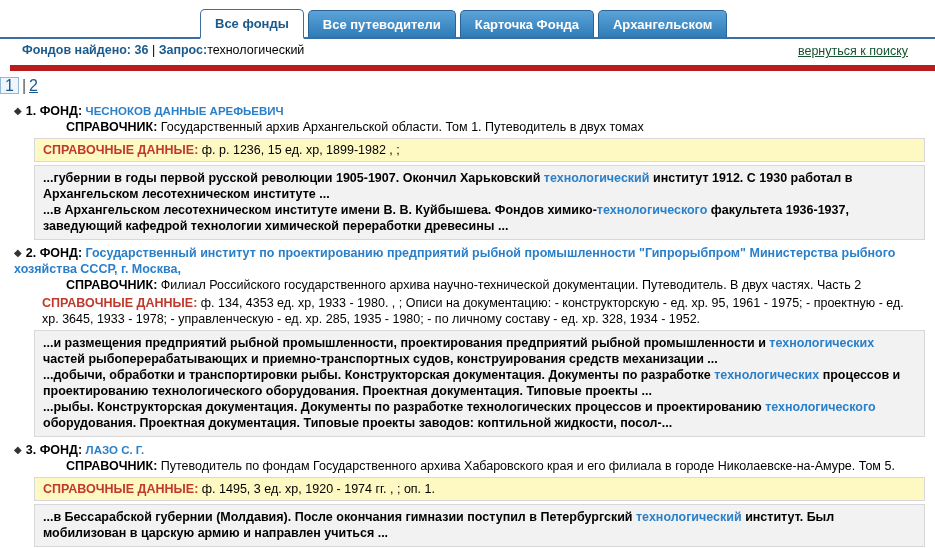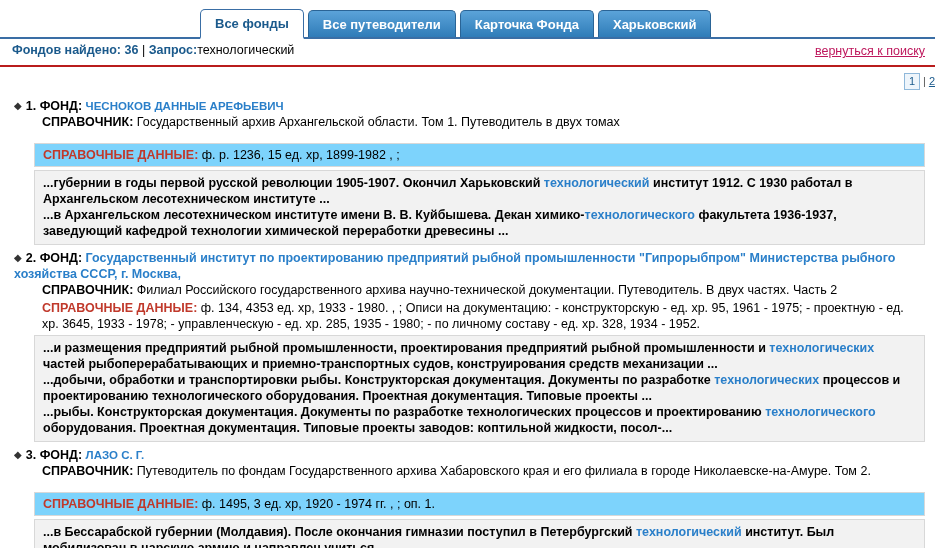--- a/index.html
+++ b/index.html
@@ -59,41 +59,42 @@
     position: relative;
     top: 2px;
     padding-bottom: 6px;
   }
 
   
   .infobar {
     position: relative;
     height: 22px;
     padding: 4px 8px 0 12px;
-    border-bottom: 2px solid #b91c1c;
-    font-size: 12.5px;
+    border-bottom: 6px solid #b91c1c;
+    font-size: 12.5px;
+    margin-left: 10px;
   }
   .infobar b { color: #1b5a8c; }
   .infobar .q-label { color: #1b5a8c; font-weight: bold; }
   .infobar .q-value { color: #000; }
   .back-link {
     position: absolute;
-    right: 10px;
+    right: 27px;
     top: 5px;
-    color: #be185d;
+    color: #14532d;
     text-decoration: underline;
     font-size: 12.5px;
     cursor: pointer;
   }
 
   
   .pager {
-    text-align: right;
+    text-align: left;
     padding: 6px 0 4px 0;
-    font-size: 11px;
+    font-size: 16px;
   }
   .pager .pg-current {
     border: 1px solid #8fb8da;
     background: #eef5fb;
     color: #1b5a8c;
     padding: 0 4px;
     display: inline-block;
     line-height: 15px;
   }
   .pager .pg-sep { color: #555; padding: 0 3px; }
@@ -129,26 +130,26 @@
     font-weight: bold;
     text-decoration: none;
     cursor: pointer;
   }
   .fond-name.small-caps { font-size: 11.5px; }
   .guide-line {
     font-size: 12.5px;
     line-height: 16px;
     padding-left: 28px;
   }
-  .guide-label { font-weight: bold; color: #000; }
+  .guide-label { font-weight: bold; color: #000; margin-left: 24px; }
 
   .ref-box {
-    background: #7dd3fc;
+    background: #fef9c3;
     border: 1px solid #d8d8d8;
-    margin: 13px 0 0 20px;
+    margin: 3px 0 0 20px;
     padding: 3px 8px;
     font-size: 12.5px;
     line-height: 16px;
   }
   .ref-box.plain {
     background: transparent;
     border: none;
     padding: 0 8px;
     margin: 2px 0 0 20px;
   }
@@ -170,21 +171,21 @@
 </head>
 <body>
 
 <div class="page">
 
   <div class="tabbar">
     <div class="tabs">
       <div class="tab active">Все фонды</div>
       <div class="tab">Все путеводители</div>
       <div class="tab">Карточка Фонда</div>
-      <div class="tab">Харьковский</div>
+      <div class="tab">Архангельском</div>
     </div>
   </div>
 
   <div class="infobar">
     <b>Фондов найдено:</b>
     <b>36</b>
     <span>|</span>
     <span class="q-label">Запрос:</span><span class="q-value">технологический</span>
     <span class="back-link">вернуться к поиску</span>
   </div>
@@ -204,21 +205,21 @@
       <div class="guide-line">
         <span class="guide-label">СПРАВОЧНИК:</span>
         <span>Государственный архив Архангельской области. Том 1. Путеводитель в двух томах</span>
       </div>
       <div class="ref-box">
         <span class="ref-label">СПРАВОЧНЫЕ ДАННЫЕ:</span>
         <span>ф. р. 1236, 15 ед. хр, 1899-1982 , ;</span>
       </div>
       <div class="snippet-box">
         <p class="snippet"><span>...губернии в годы первой русской революции 1905-1907. Окончил Харьковский </span><span class="hl">технологический</span><span> институт 1912. С 1930 работал в Архангельском лесотехническом институте ...</span></p>
-        <p class="snippet"><span>...в Архангельском лесотехническом институте имени В. В. Куйбышева. Декан химико-</span><span class="hl">технологического</span><span> факультета 1936-1937, заведующий кафедрой технологии химической переработки древесины ...</span></p>
+        <p class="snippet"><span>...в Архангельском лесотехническом институте имени В. В. Куйбышева. Фондов химико-</span><span class="hl">технологического</span><span> факультета 1936-1937, заведующий кафедрой технологии химической переработки древесины ...</span></p>
       </div>
     </div>
 
     <div class="result">
       <div class="fond-line">
         <span class="bullet">◆</span><span class="fond-label">2.</span>
         <span class="fond-label">ФОНД:</span>
         <span class="fond-name">Государственный институт по проектированию предприятий рыбной промышленности "Гипрорыбпром" Министерства рыбного хозяйства СССР, г. Москва,</span>
       </div>
       <div class="guide-line">
@@ -237,21 +238,21 @@
     </div>
 
     <div class="result">
       <div class="fond-line">
         <span class="bullet">◆</span><span class="fond-label">3.</span>
         <span class="fond-label">ФОНД:</span>
         <span class="fond-name small-caps">ЛАЗО С. Г.</span>
       </div>
       <div class="guide-line">
         <span class="guide-label">СПРАВОЧНИК:</span>
-        <span>Путеводитель по фондам Государственного архива Хабаровского края и его филиала в городе Николаевске-на-Амуре. Том 2.</span>
+        <span>Путеводитель по фондам Государственного архива Хабаровского края и его филиала в городе Николаевске-на-Амуре. Том 5.</span>
       </div>
       <div class="ref-box">
         <span class="ref-label">СПРАВОЧНЫЕ ДАННЫЕ:</span>
         <span>ф. 1495, 3 ед. хр, 1920 - 1974 гг. , ; оп. 1.</span>
       </div>
       <div class="snippet-box">
         <p class="snippet"><span>...в Бессарабской губернии (Молдавия). После окончания гимназии поступил в Петербургский </span><span class="hl">технологический</span><span> институт. Был мобилизован в царскую армию и направлен учиться ...</span></p>
       </div>
     </div>
 

